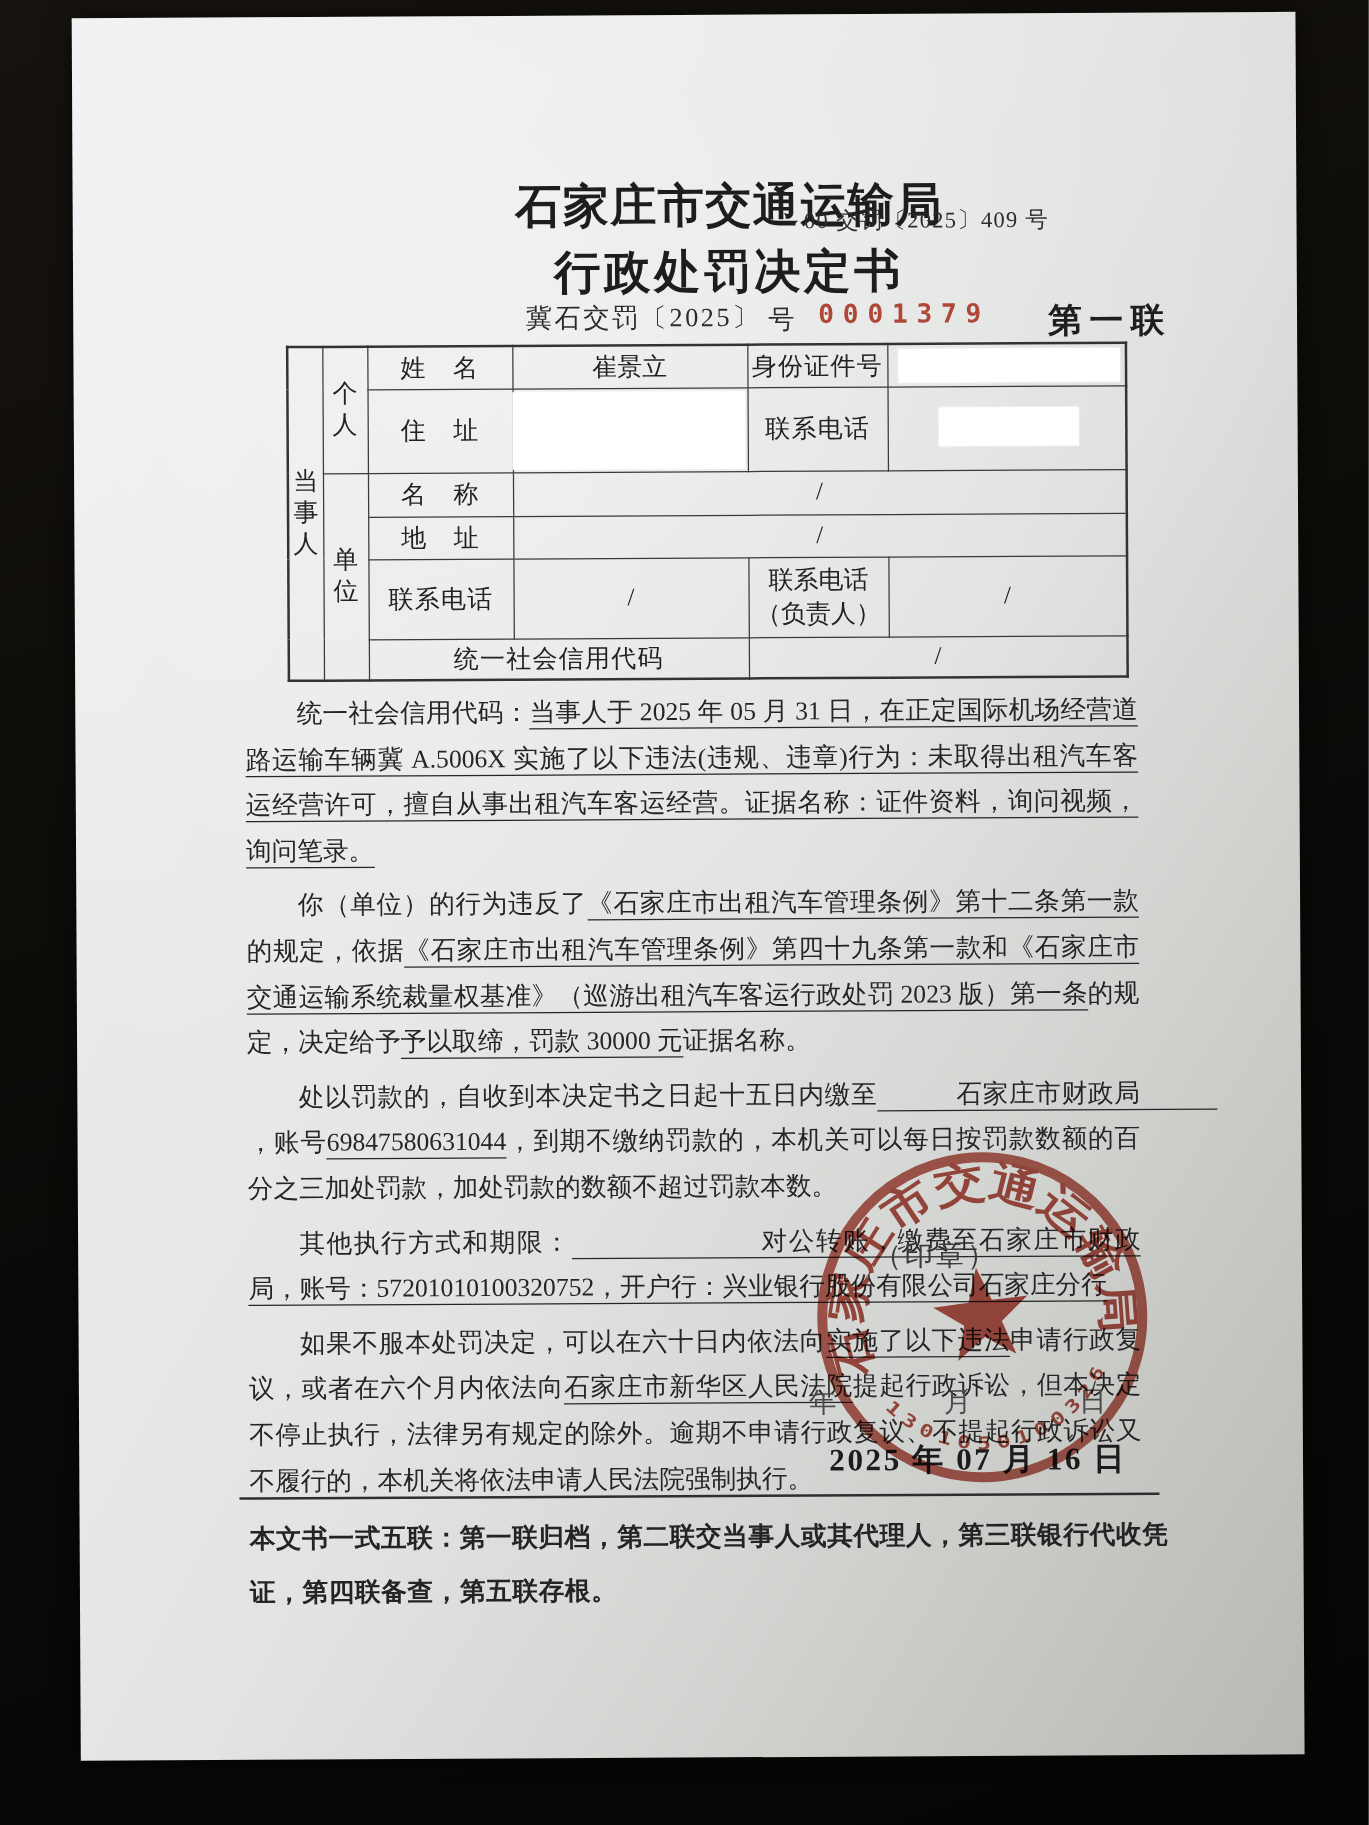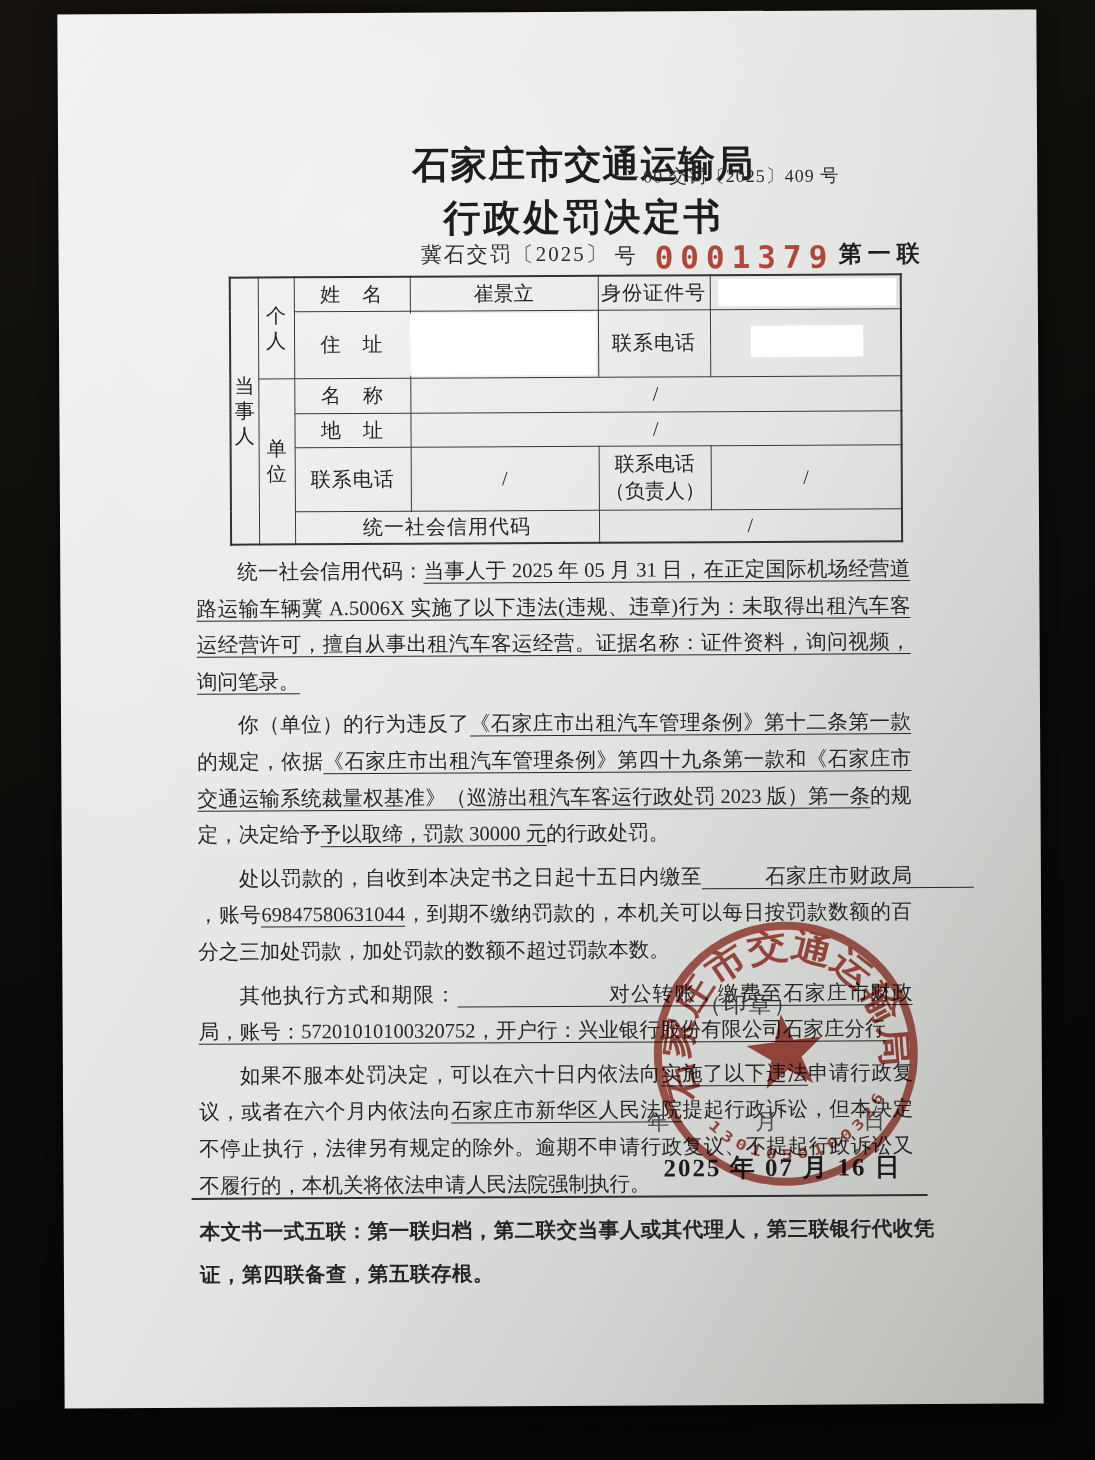--- a/index.html
+++ b/index.html
@@ -21,22 +21,22 @@
     background:linear-gradient(to bottom right, rgba(0,0,0,0) 55%, rgba(40,40,35,.10) 100%);}
   
   .title-block{position:absolute;left:300px;top:128px;width:450px;text-align:center;}
   .org-title{font-size:37px;font-weight:bold;letter-spacing:1px;white-space:nowrap;color:#1d1d1d;}
   .doc-title{font-size:37px;font-weight:bold;letter-spacing:3px;white-space:nowrap;color:#1d1d1d;margin-top:3px;}
   .overlay-no{position:absolute;left:585px;top:153px;font-size:18px;color:#2b2b2b;white-space:nowrap;letter-spacing:1px;}
   .ref-row{position:absolute;left:0;top:228px;width:100%;height:34px;font-size:21px;color:#2b2b2b;}
   .ref-prefix{position:absolute;left:362px;top:0;letter-spacing:2px;}
   .ref-unit{position:absolute;left:556px;top:2px;}
   .serial{position:absolute;left:596px;top:0;font-family:"DejaVu Sans Mono","Liberation Mono",monospace;
-    font-size:31px;font-weight:bold;letter-spacing:7px;}
-  .copy-label{position:absolute;left:780px;top:0;font-size:23px;font-weight:bold;letter-spacing:6px;color:#1e1e1e;}
+    font-size:21px;font-weight:bold;letter-spacing:7px;}
+  .copy-label{position:absolute;left:780px;top:0;font-size:27px;font-weight:bold;letter-spacing:6px;color:#1e1e1e;}
   
   table.party{position:absolute;left:170px;top:263px;width:671px;border-collapse:collapse;
     table-layout:fixed;font-size:20px;color:#222;}
   table.party td{border:1.6px solid #3a3a3a;text-align:center;vertical-align:middle;
     padding:0 2px;position:relative;font-weight:500;}
   table.party{border:2.5px solid #333;}
   .vtext{line-height:1.25;font-weight:400;}
   .lbl{letter-spacing:1px;}
   .redact{position:absolute;background:#ffffff;box-shadow:0 0 2px rgba(255,255,255,.8);}
   .r-id{left:8px;top:3px;right:4px;height:27px;}
@@ -134,21 +134,21 @@
     </tr>
     <tr style="height:33px">
       <td colspan="2" class="lbl">统一社会信用代码</td>
       <td colspan="2">/</td>
     </tr>
   </tbody>
     </table>
 
   <div class="body-text">
       <p><span>统一社会信用代码：</span><span class="u">当事人于 2025 年 05 月 31 日，在正定国际机场经营道路运输车辆冀 A.5006X 实施了以下违法(违规、违章)行为：未取得出租汽车客运经营许可，擅自从事出租汽车客运经营。证据名称：证件资料，询问视频，询问笔录。</span></p>
-      <p><span>你（单位）的行为违反了</span><span class="u">《石家庄市出租汽车管理条例》第十二条第一款</span><span>的规定，依据</span><span class="u">《石家庄市出租汽车管理条例》第四十九条第一款和《石家庄市交通运输系统裁量权基准》（巡游出租汽车客运行政处罚 2023 版）第一条</span><span>的规定，决定给予</span><span class="u">予以取缔，罚款 30000 元</span><span>的行政处罚。</span></p>
+      <p><span>你（单位）的行为违反了</span><span class="u">《石家庄市出租汽车管理条例》第十二条第一款</span><span>的规定，依据</span><span class="u">《石家庄市出租汽车管理条例》第四十九条第一款和《石家庄市交通运输系统裁量权基准》（巡游出租汽车客运行政处罚 2023 版）第一条</span><span>的规定，决定给予</span><span class="u">予以取缔，罚款 30000 元</span><span>证据名称。</span></p>
       <p><span>处以罚款的，自收到本决定书之日起十五日内缴至</span><span class="u">　　　石家庄市财政局　　　</span><span>，账号</span><span class="u">69847580631044</span><span>，到期不缴纳罚款的，本机关可以每日按罚款数额的百分之三加处罚款，加处罚款的数额不超过罚款本数。</span></p>
       <p><span>其他执行方式和期限：</span><span class="u">　　　　　　　对公转账，缴费至石家庄市财政局，账号：57201010100320752，开户行：兴业银行股份有限公司石家庄分行</span></p>
       <p><span>如果不服本处罚决定，可以在六十日内依法向</span><span class="u">实施了以下违法</span><span>申请行政复议，或者在六个月内依法向</span><span class="u">石家庄市新华区人民法院</span><span>提起行政诉讼，但本决定不停止执行，法律另有规定的除外。逾期不申请行政复议、不提起行政诉讼又不履行的，本机关将依法申请人民法院强制执行。</span></p>
     </div>
 
   <span class="seal-note">（印章）</span>
   <span class="ymd-blank">年　　月　　日</span>
   <span class="date-line">2025 年 07 月 16 日</span>
 
   <svg class="seal" viewBox="0 0 290 290">

